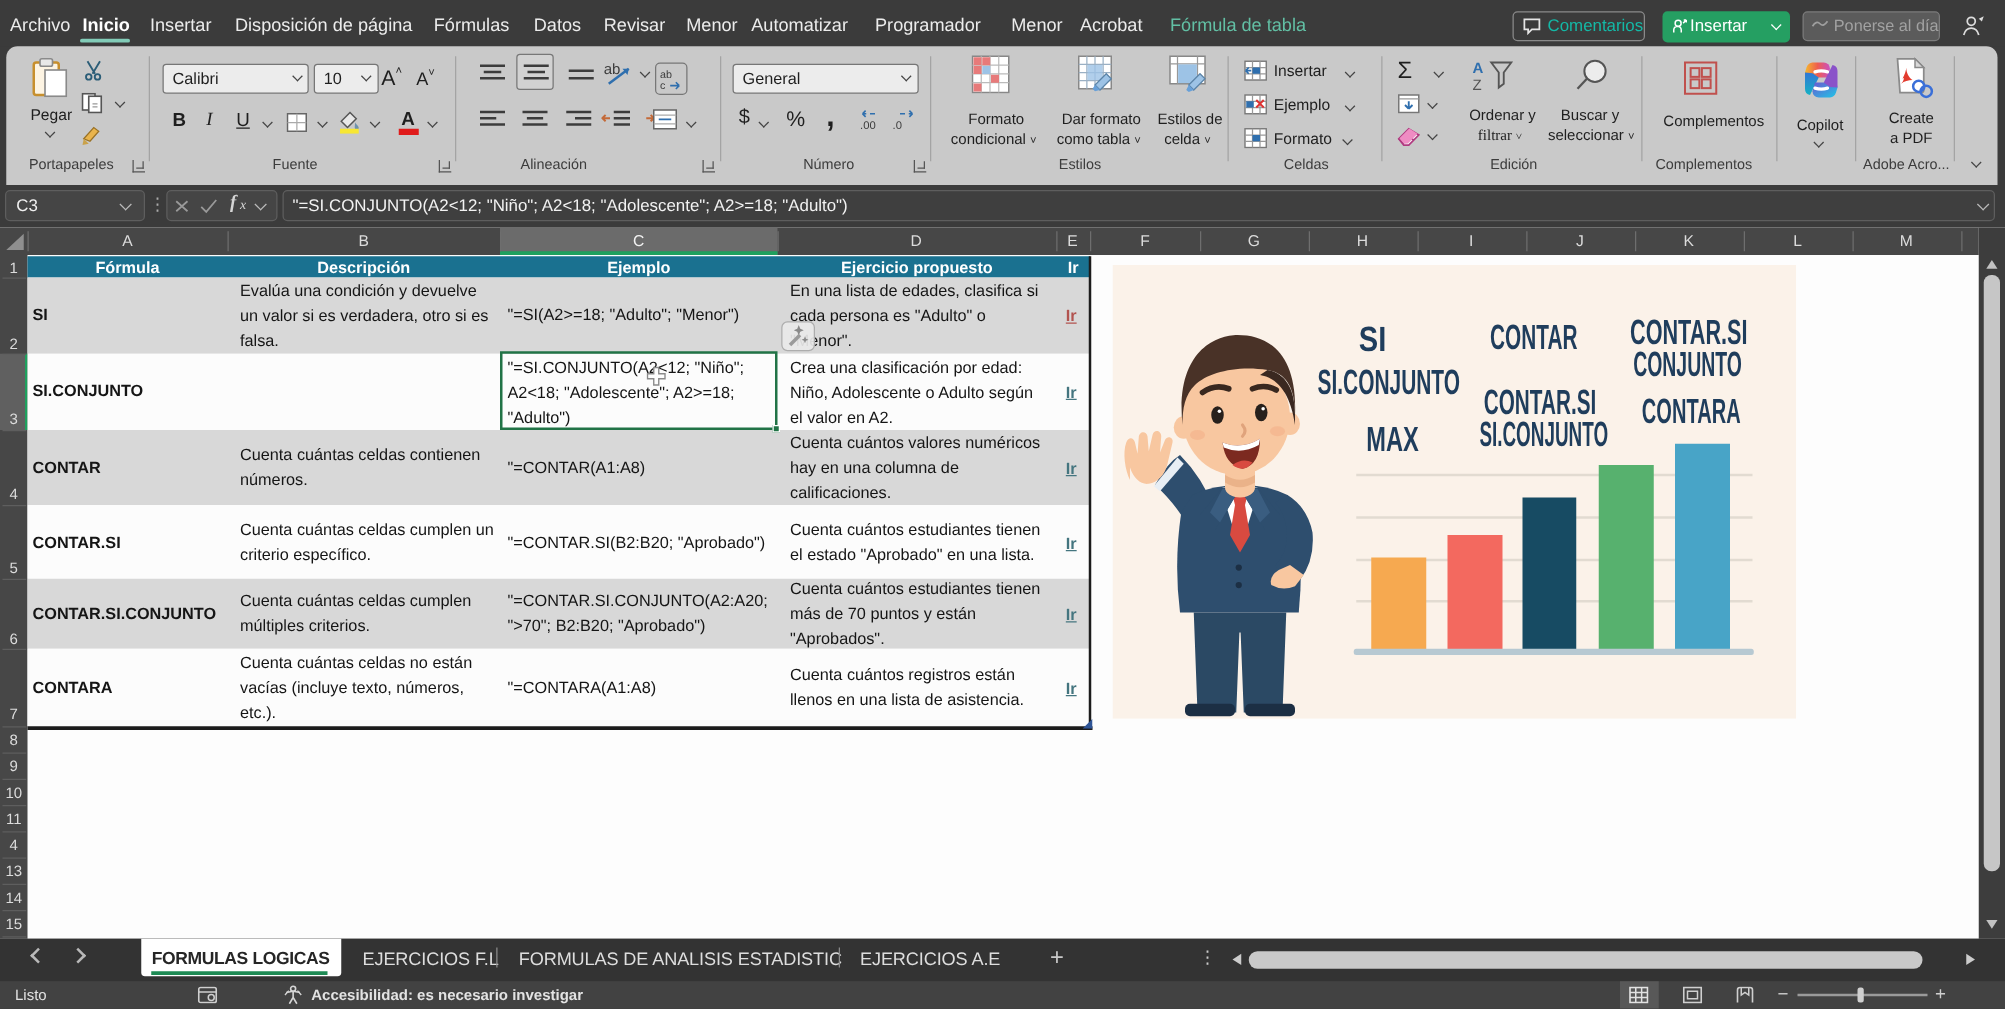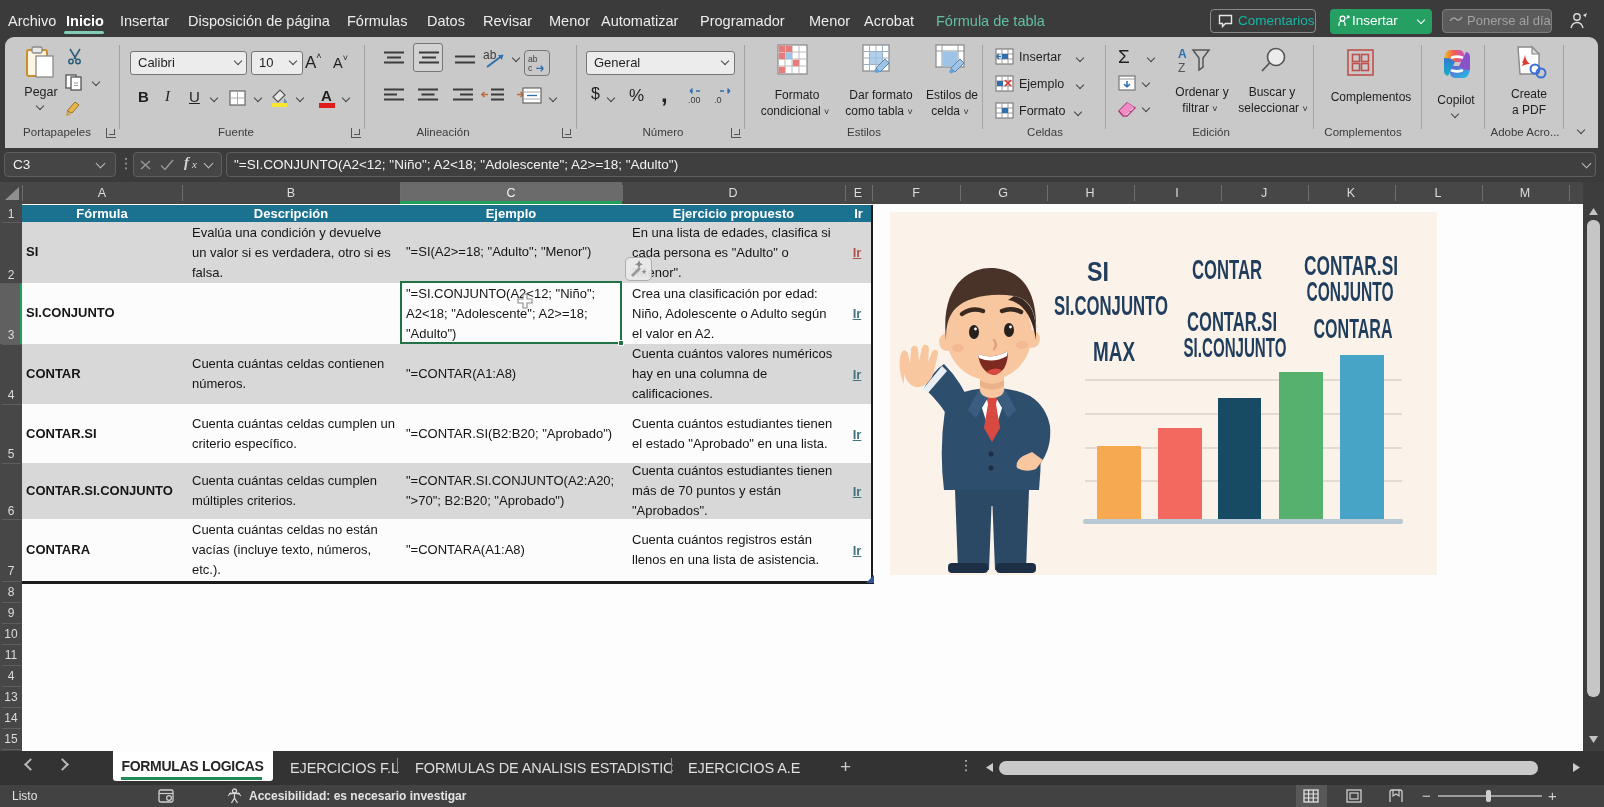--- a/index.html
+++ b/index.html
@@ -286,21 +286,21 @@
         <path d="M4.5 8.6l8-8 .01.01-8 8z" fill="#e05fa8"></path>
         <path d="M2.6 10.6L10.4 2.7 17 6.9 9.3 14.8 6.3 14.9z" fill="#ef8cc3"></path>
       </svg>
     <div class="chev" style="left:1138px;top:68px;"></div>
     <svg class="abs" style="left:1173px;top:10px;" width="34" height="27" viewBox="0 0 34 27">
         <text x="0" y="11" font-size="12" font-weight="bold" fill="#2f6fae" font-family="Liberation Sans">A</text>
         <text x="0" y="25" font-size="12" fill="#555" font-family="Liberation Sans">Z</text>
         <path d="M15 3h16l-6 8v9l-4 3v-12z" fill="none" stroke="#555" stroke-width="1.5"></path>
       </svg>
     <div class="ritxt" style="left:1197px;top:48px;">Ordenar y</div>
-    <div class="ritxt" style="left:1195px;top:64px;">filtrar <span style="font-size:9px;">˅</span></div>
+    <div class="ritxt" style="left:1195px;top:64px;font-family:Liberation Serif, serif;">filtrar <span style="font-size:9px;">˅</span></div>
     <svg class="abs" style="left:1255px;top:9px;" width="28" height="28" viewBox="0 0 28 28">
         <circle cx="16" cy="11" r="8.5" fill="#ececec" stroke="#555" stroke-width="1.6"></circle>
         <path d="M9.5 17L2 25" stroke="#555" stroke-width="1.8"></path>
       </svg>
     <div class="ritxt" style="left:1267px;top:48px;">Buscar y</div>
     <div class="ritxt" style="left:1268px;top:64px;">seleccionar <span style="font-size:9px;">˅</span></div>
     <div class="glabel" style="left:1206px;">Edición</div>
     <div class="gsep" style="left:1308px;"></div>
 
     <svg class="abs" style="left:1341px;top:11px;" width="29" height="29" viewBox="0 0 29 29">

